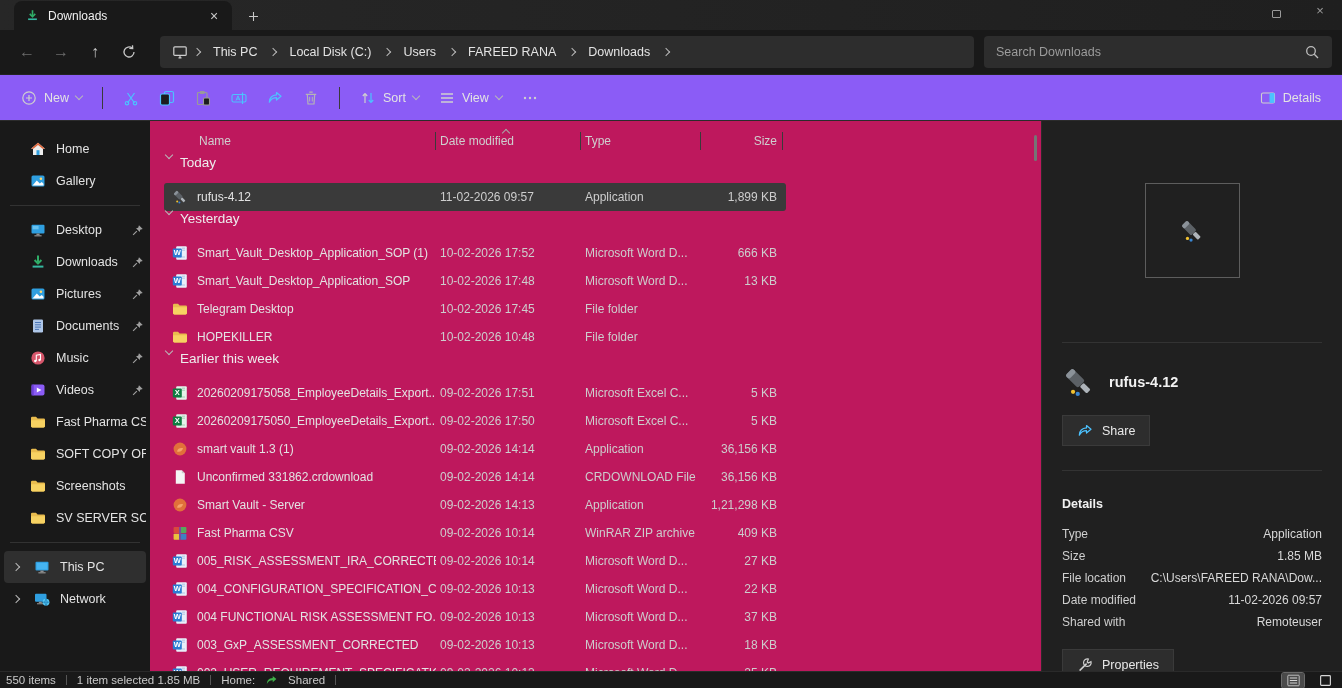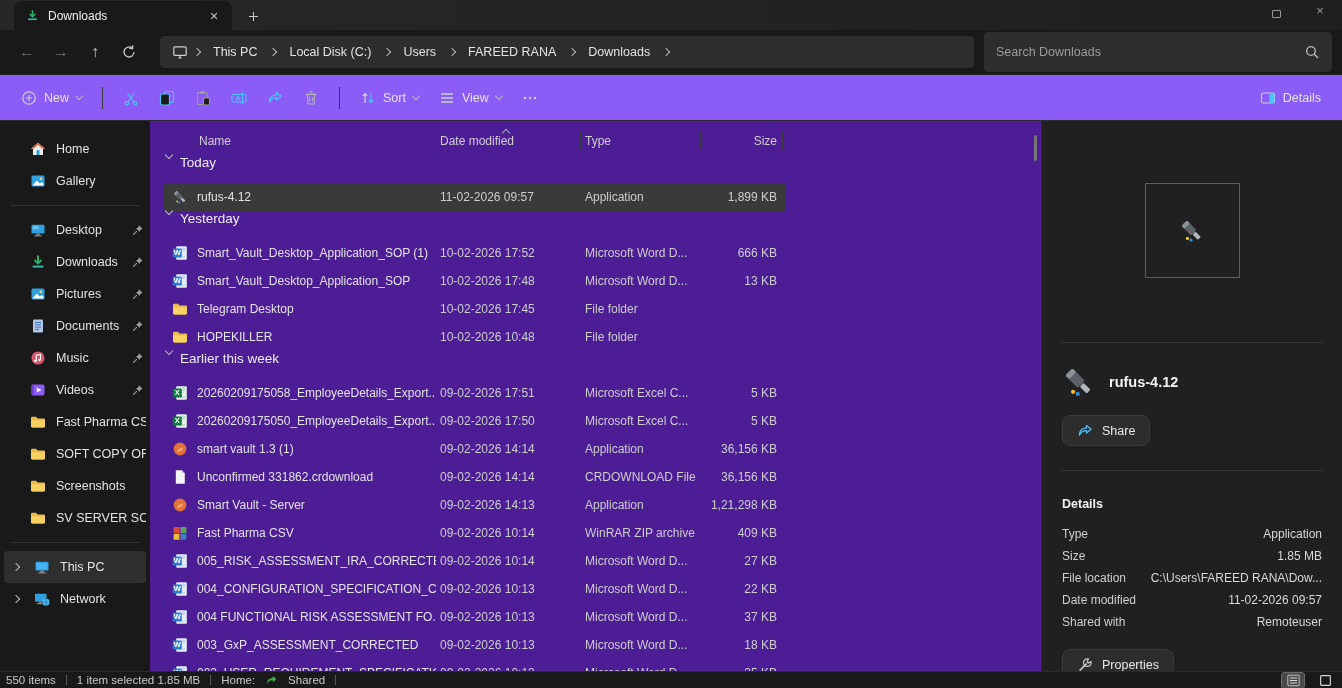--- a/index.html
+++ b/index.html
@@ -26,21 +26,21 @@
   .winbtn{width:44px;height:18px;display:flex;align-items:flex-end;justify-content:center;color:#9a9a9a;font-size:13px}
   .maxbox{width:9px;height:8px;border:1px solid #9a9a9a;border-radius:1px}
 
   
   .navbar{height:44px;display:flex;align-items:center;padding:0 10px;background:#191919}
   .navbtn{width:34px;height:30px;display:flex;align-items:center;justify-content:center;font-size:16px;color:#c6c6c6;border-radius:4px}
   .navbtn.dim{color:#6c6c6c}
   .crumbbar{flex:1;height:32px;background:#2d2d2d;border-radius:4px;margin:0 10px 0 14px;display:flex;align-items:center;padding:0 12px;gap:2px;overflow:hidden}
   .crumb{padding:3px 7px;border-radius:3px;color:#e3e3e3;white-space:nowrap;font-size:12.5px}
   .chev-r{width:6px;height:6px;border-top:1.2px solid #b9b9b9;border-right:1.2px solid #b9b9b9;transform:rotate(45deg);margin:0 4px;flex:none}
-  .searchbar{width:348px;height:40px;background:#2d2d2d;border-radius:4px;display:flex;align-items:center;padding:0 12px;gap:8px}
+  .searchbar{width:348px;height:32px;background:#2d2d2d;border-radius:4px;display:flex;align-items:center;padding:0 12px;gap:8px}
   .searchbar .ph{flex:1;color:#9c9c9c;font-size:12.5px}
 
   
   .toolbar{height:47px;background:#8b5cf6;border-top:1px solid #232323;border-bottom:1px solid #2b2b2b;
            display:flex;align-items:center;padding:0 12px;gap:2px}
   .tbtn{display:flex;align-items:center;gap:7px;height:32px;padding:0 9px;border-radius:4px;color:#e3e3e3;font-size:12.5px}
   .chev-d{width:6px;height:6px;border-left:1.2px solid #b9b9b9;border-bottom:1.2px solid #b9b9b9;transform:rotate(-45deg);margin-top:-3px;flex:none}
   .tsep{width:1px;height:22px;background:#3a3a3a;margin:0 9px;flex:none}
   .tspacer{flex:1}
 
@@ -51,21 +51,21 @@
   .sidebar{width:150px;flex:none;padding-top:12px;overflow:hidden}
   .sb-item{height:32px;display:flex;align-items:center;gap:10px;margin:0 4px;padding-left:26px;border-radius:4px;color:#e3e3e3;font-size:12.5px;white-space:nowrap;overflow:hidden}
   .sb-item.tree{padding-left:4px}
   .sb-item.selected{background:#2f2f2f}
   .sb-item .lbl{flex:1;overflow:hidden;white-space:nowrap}
   .sb-item .pin{margin-right:2px}
   .sb-div{height:1px;background:#323232;margin:8px 10px}
   .treechev{width:16px;display:flex;justify-content:center}
 
   
-  .list{flex:1;position:relative;padding:6px 0 0 14px;overflow:hidden;background:#4c1d95}
+  .list{flex:1;position:relative;padding:6px 0 0 14px;overflow:hidden;background:#be185d}
   .lhdr{display:flex;height:28px;align-items:center;color:#cfcfcf}
   .lhdr .cell{position:relative;height:100%;display:flex;align-items:center}
   .lhdr .cell::after{content:"";position:absolute;right:0;top:5px;height:18px;width:1px;background:#3a3a3a}
   .c-name{width:272px;padding-left:8px;display:flex;align-items:center;gap:9px;overflow:hidden;white-space:nowrap}
   .lhdr .c-name{padding-left:35px}
   .c-date{width:145px;padding-left:4px}
   .c-type{width:120px;padding-left:4px}
   .c-size{width:82px;justify-content:flex-end;text-align:right;padding-right:6px}
   .lhdr .c-date.sorted::before{content:"";position:absolute;top:3px;left:46%;width:5px;height:5px;border-left:1px solid #a8a8a8;border-top:1px solid #a8a8a8;transform:rotate(45deg)}
   .ghdr{display:flex;align-items:flex-start;height:28px;color:#ededed;font-size:13.5px;gap:8px}
@@ -76,21 +76,21 @@
   .row .c-size{display:block;line-height:28px}
   .fname{overflow:hidden;text-overflow:clip;white-space:nowrap}
   .vscroll{position:absolute;right:4px;top:14px;width:3px;height:26px;background:#757575;border-radius:2px}
 
   
   .details{width:301px;flex:none;background:#202020;border-left:1px solid #2b2b2b;padding:0 20px;overflow:hidden}
   .preview{width:95px;height:95px;border:1px solid #5d5d5d;margin:62px auto 0;display:flex;align-items:center;justify-content:center}
   .d-div{height:1px;background:#333;margin-top:64px}
   .d-file{display:flex;align-items:center;gap:13px;margin-top:22px}
   .d-file .fn{font-size:14.5px;font-weight:bold;color:#f2f2f2}
-  .btn{display:inline-flex;align-items:center;gap:9px;height:31px;padding:0 14px;background:#2d2d2d;border:1px solid #3a3a3a;border-radius:8px;color:#e8e8e8;font-size:12.5px;margin-top:16px}
+  .btn{display:inline-flex;align-items:center;gap:9px;height:31px;padding:0 14px;background:#2d2d2d;border:1px solid #3a3a3a;border-radius:0;color:#e8e8e8;font-size:12.5px;margin-top:16px}
   .d-title{font-weight:bold;font-size:12.5px;margin-top:26px;color:#f0f0f0}
   .d-div2{height:1px;background:#333;margin-top:24px}
   .d-fields{margin-top:12px}
   .d-row{display:flex;justify-content:space-between;height:22px;align-items:center;color:#cfcfcf;font-size:12px}
   .d-row .val{color:#d8d8d8;text-align:right;white-space:nowrap;overflow:hidden}
 
   
   .statusbar{height:17px;border-top:1px solid #2a2a2a;background:#191919;display:flex;align-items:center;padding:0 6px;gap:10px;font-size:11.5px;color:#c9c9c9}
   .sbdiv{width:1px;height:10px;background:#565656}
   .sb-spacer{flex:1}

